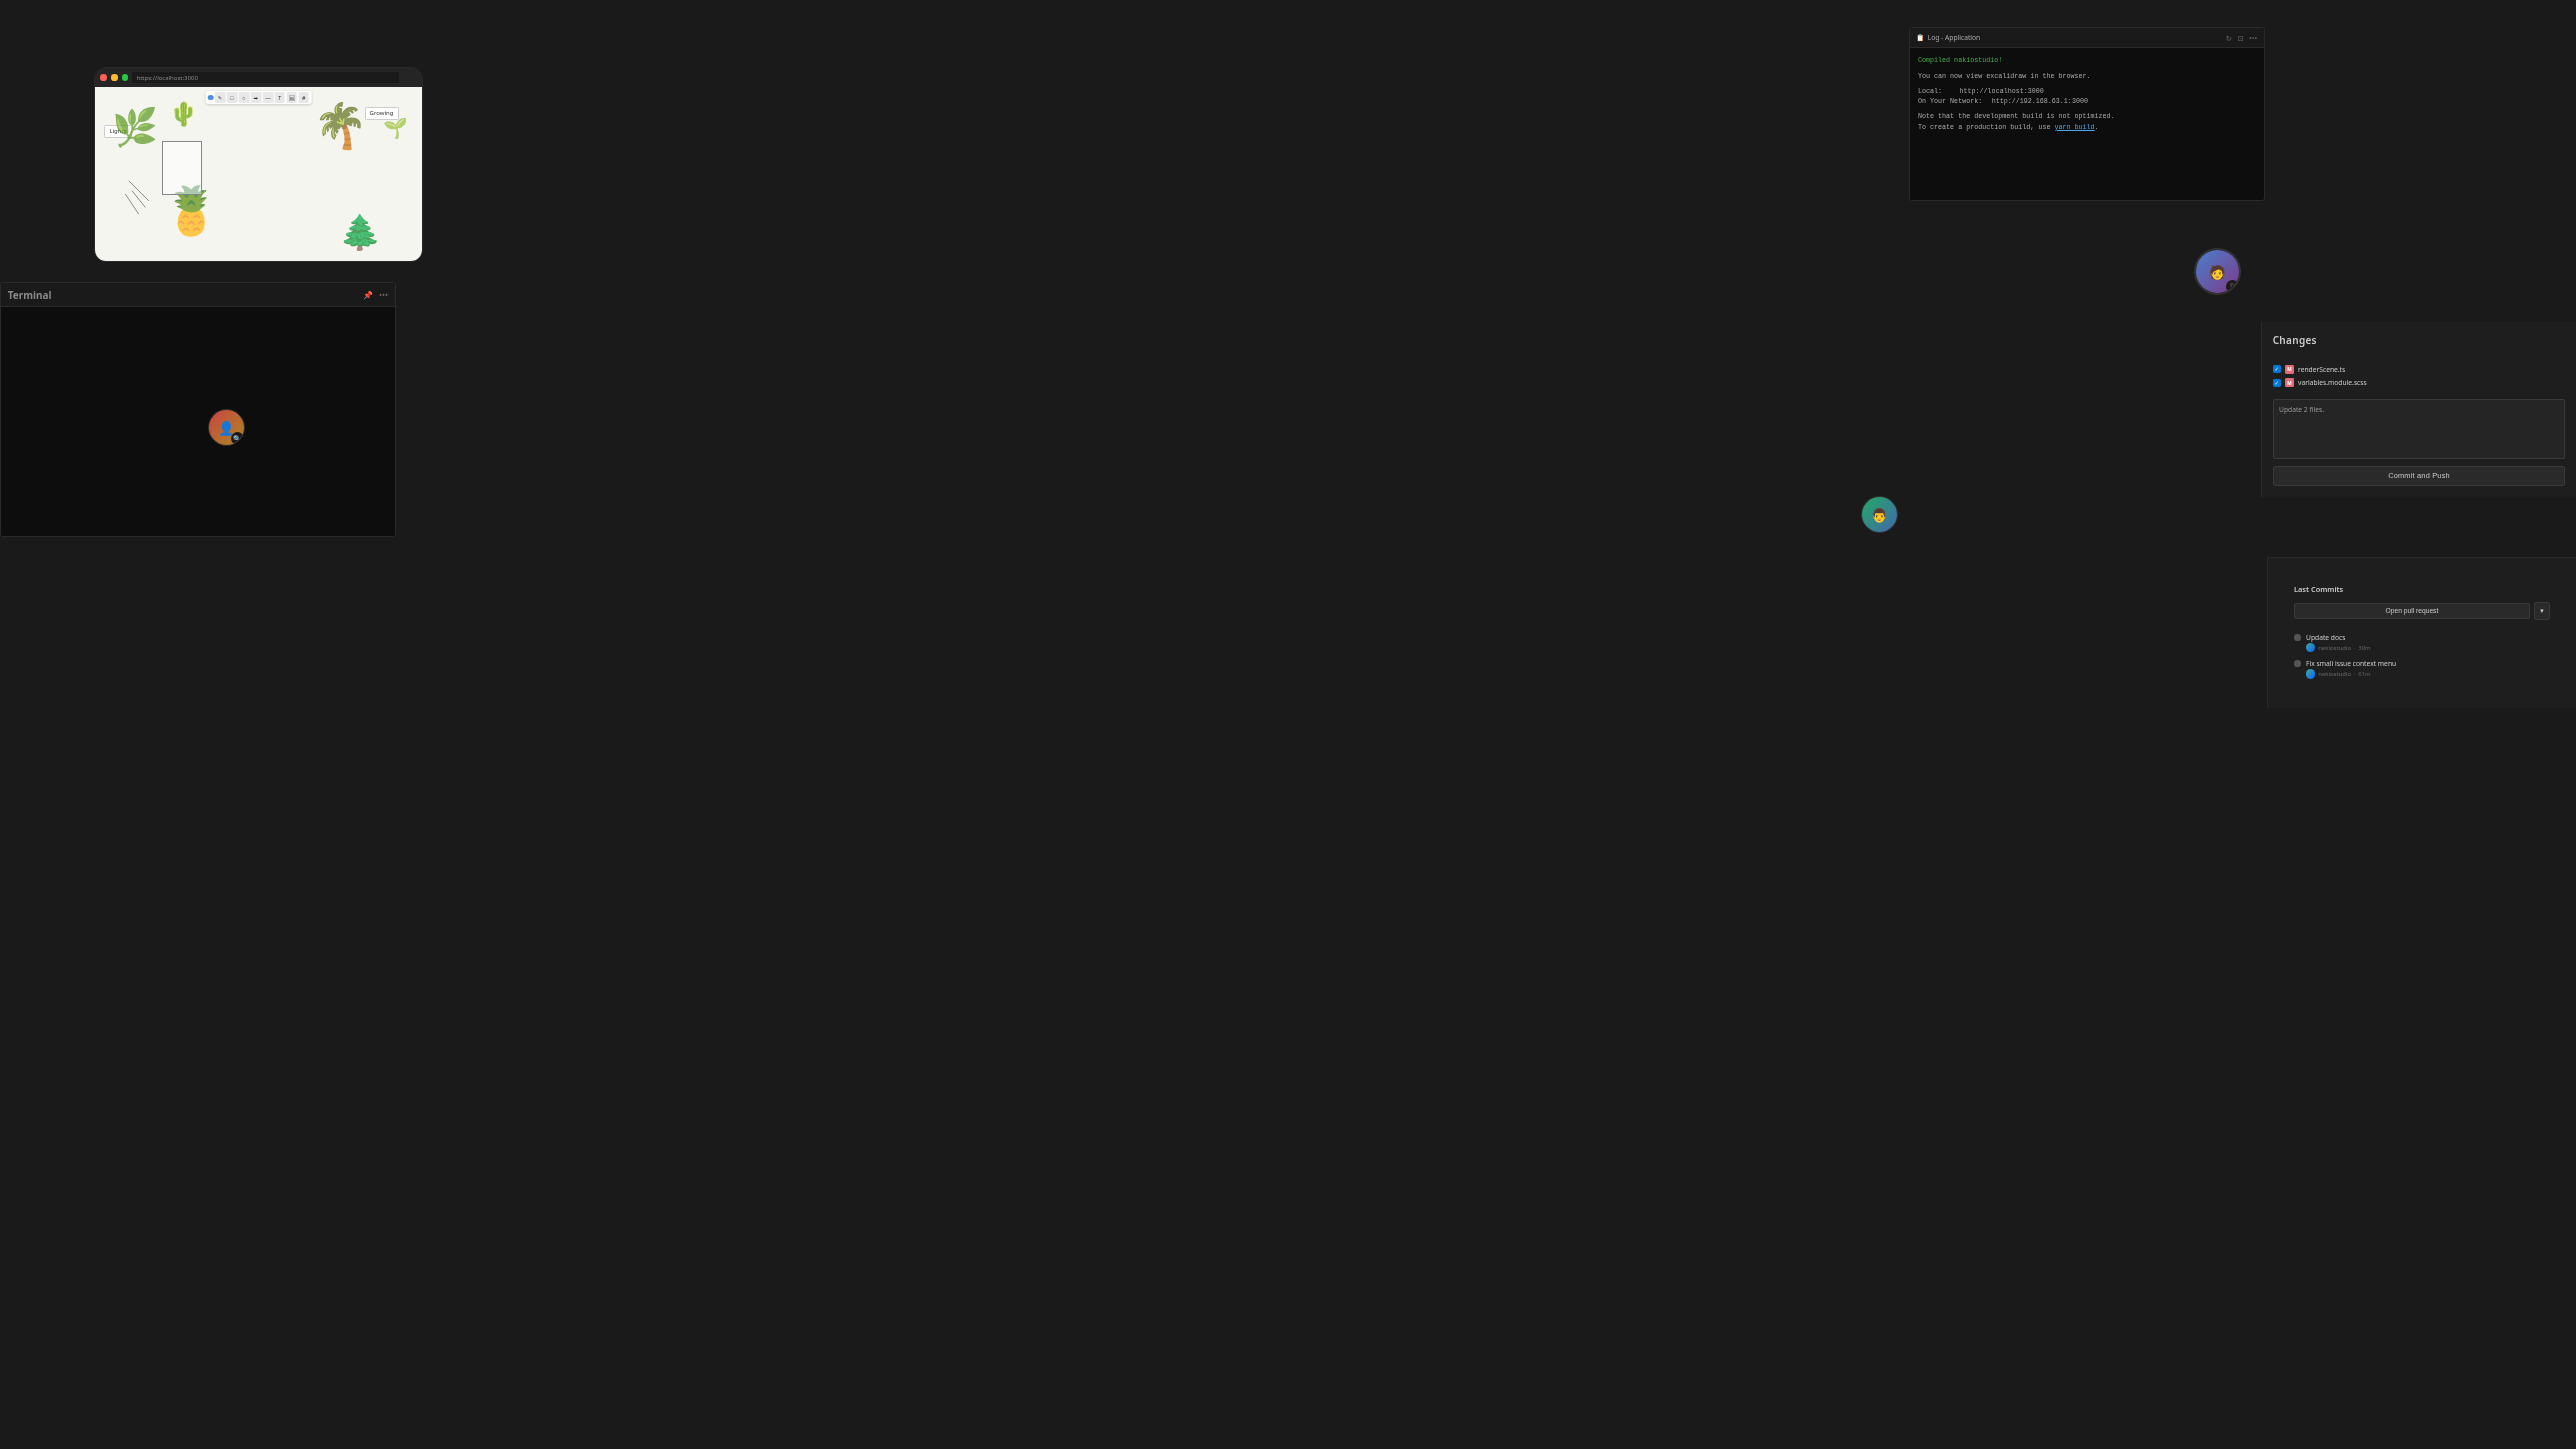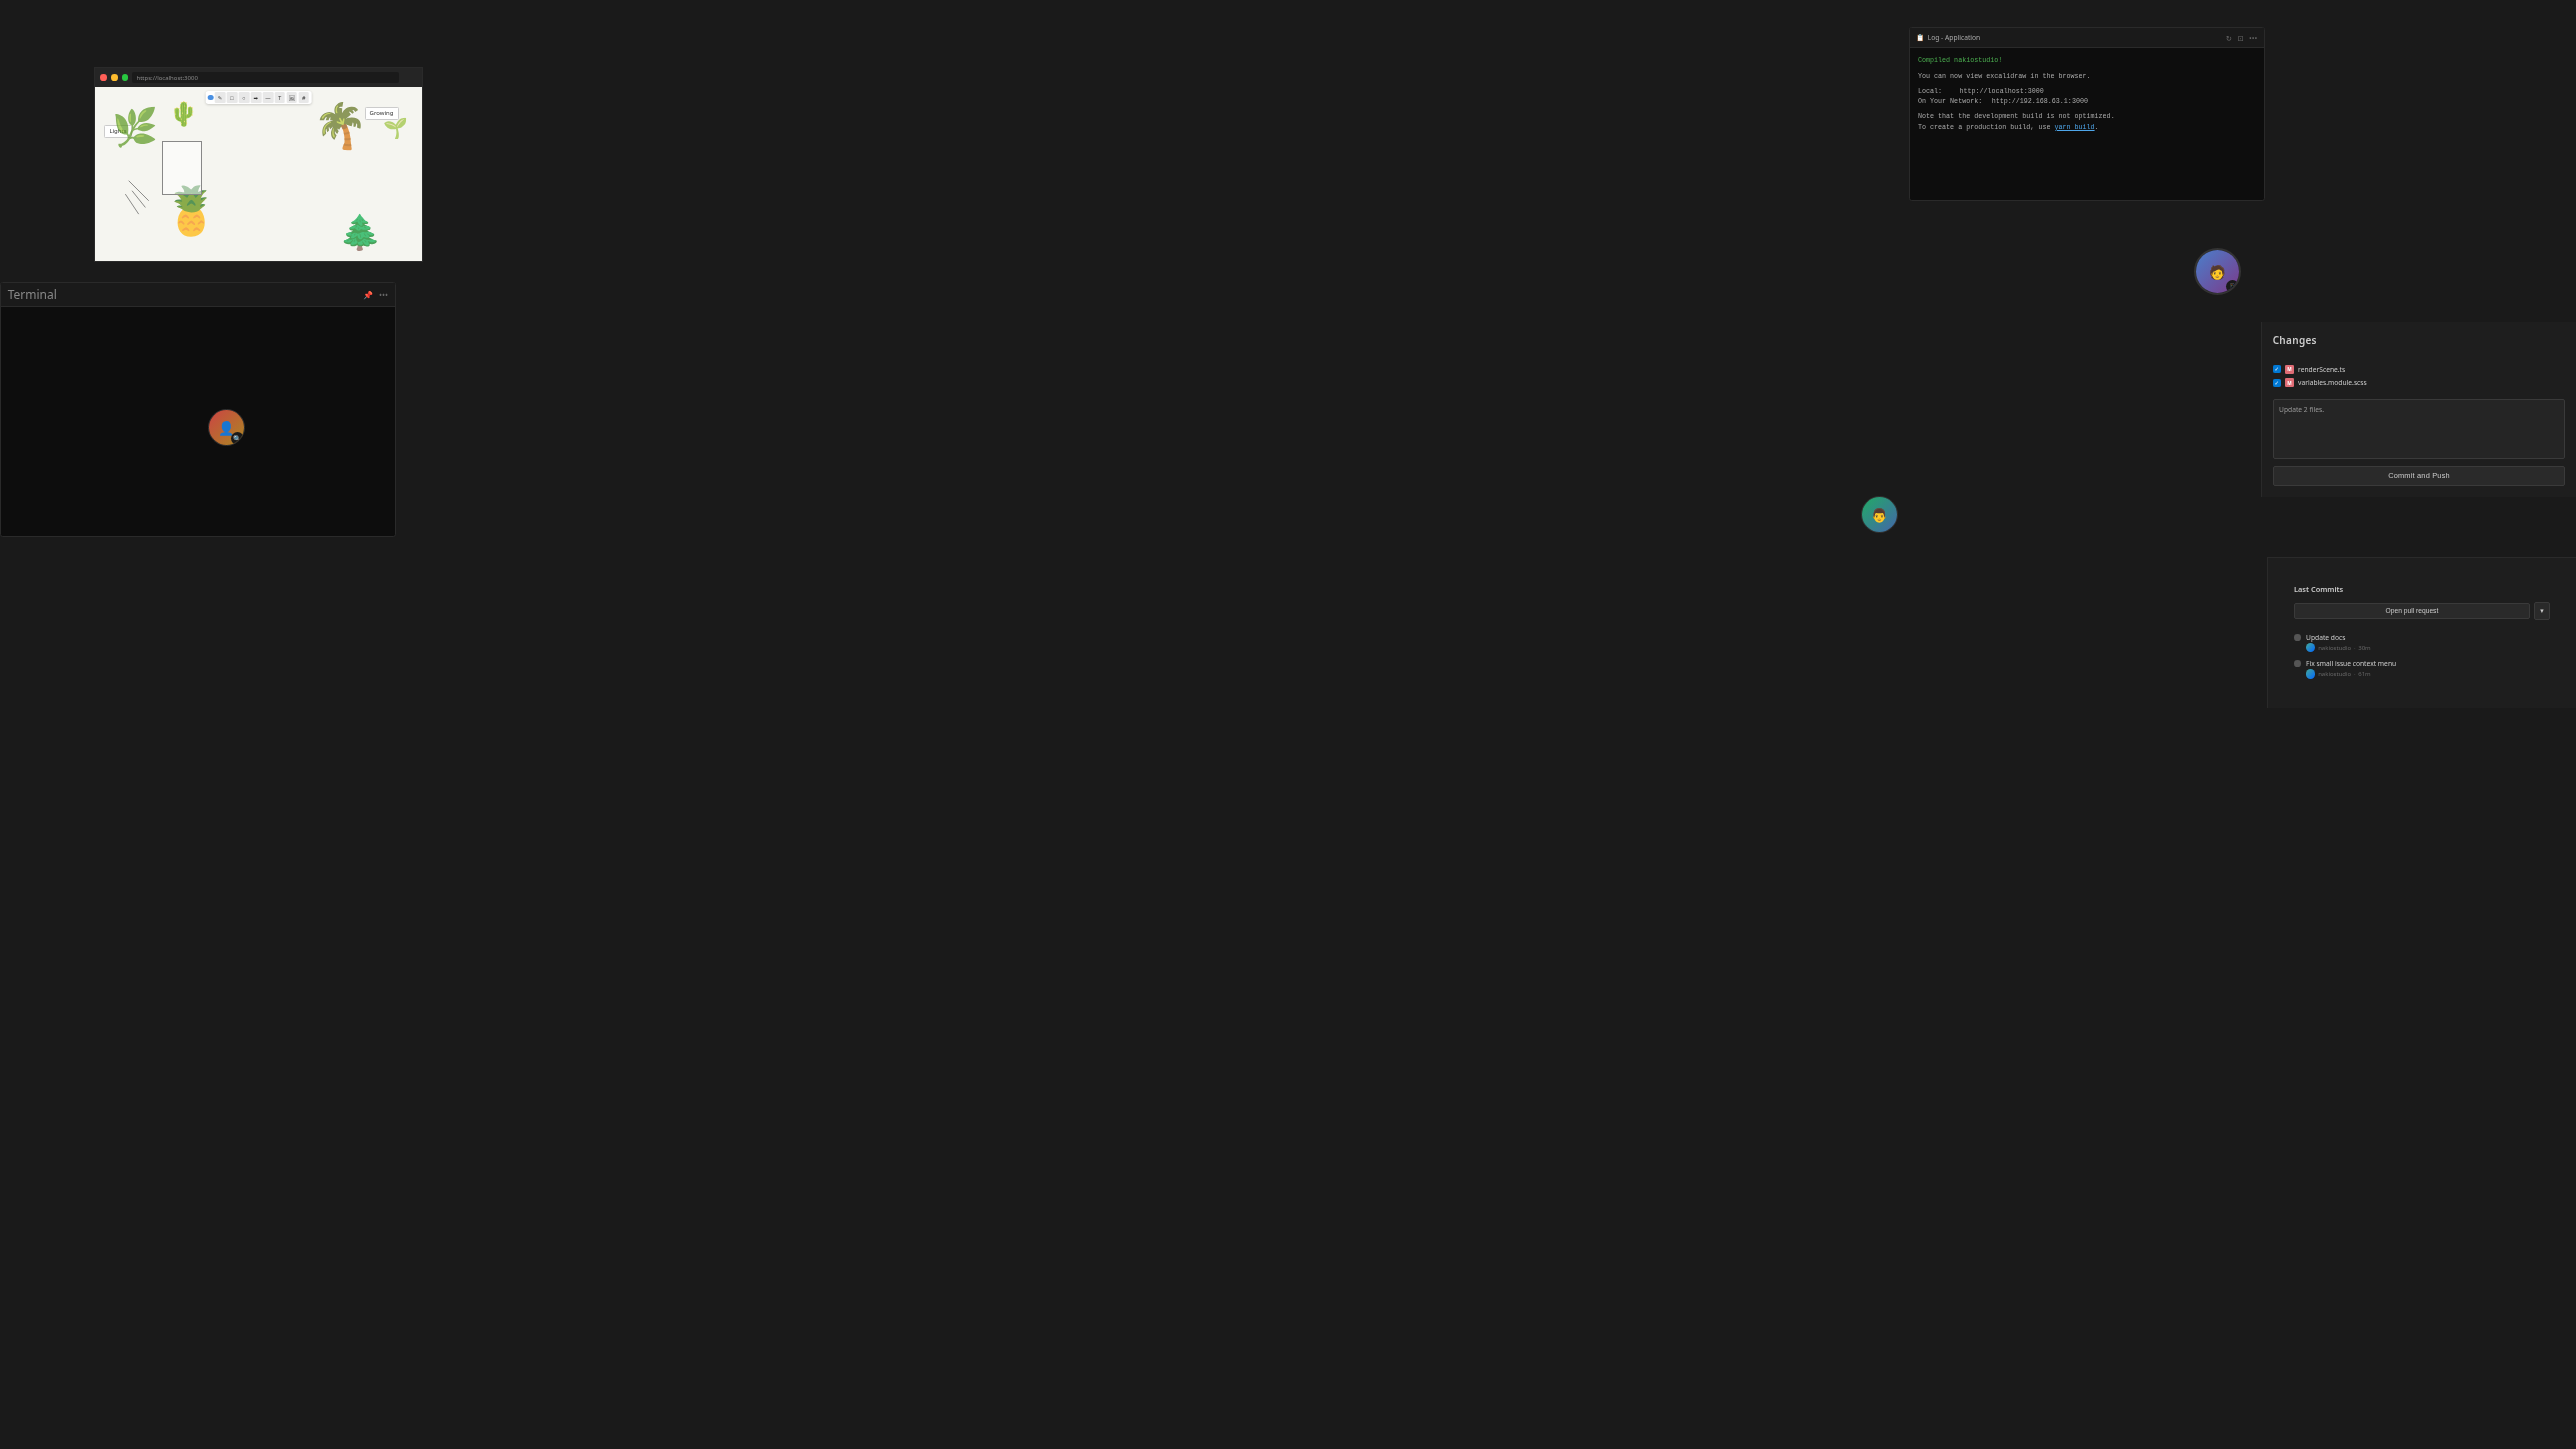--- a/index.html
+++ b/index.html
@@ -30,22 +30,23 @@
       display: flex;
       align-items: center;
       justify-content: space-between;
       padding: 4px 6.7px;
       background-color: #1a1a1a;
       border-bottom: 0.7px solid #2a2a2a;
       height: 24px;
     }
 
     .terminal-title-text {
-      font-size: 12px;
+      font-size: 10px;
       color: #888;
+      font-weight: bold;
     }
 
     .terminal-controls {
       display: flex;
       gap: 5.4px;
     }
 
     .terminal-icon {
       width: 9.4px;
       height: 9.4px;
@@ -71,21 +72,21 @@
 
     
     .browser-window {
       position: absolute;
       left: 94px;
       top: 67px;
       width: 329px;
       height: 195px;
       background-color: #1e1e1e;
       border: 0.7px solid #2a2a2a;
-      border-radius: 0;
+      border-radius: 12px;
       overflow: hidden;
     }
 
     .browser-titlebar {
       display: flex;
       align-items: center;
       padding: 2.7px 5.4px;
       background-color: #252525;
       height: 19px;
       gap: 4px;

